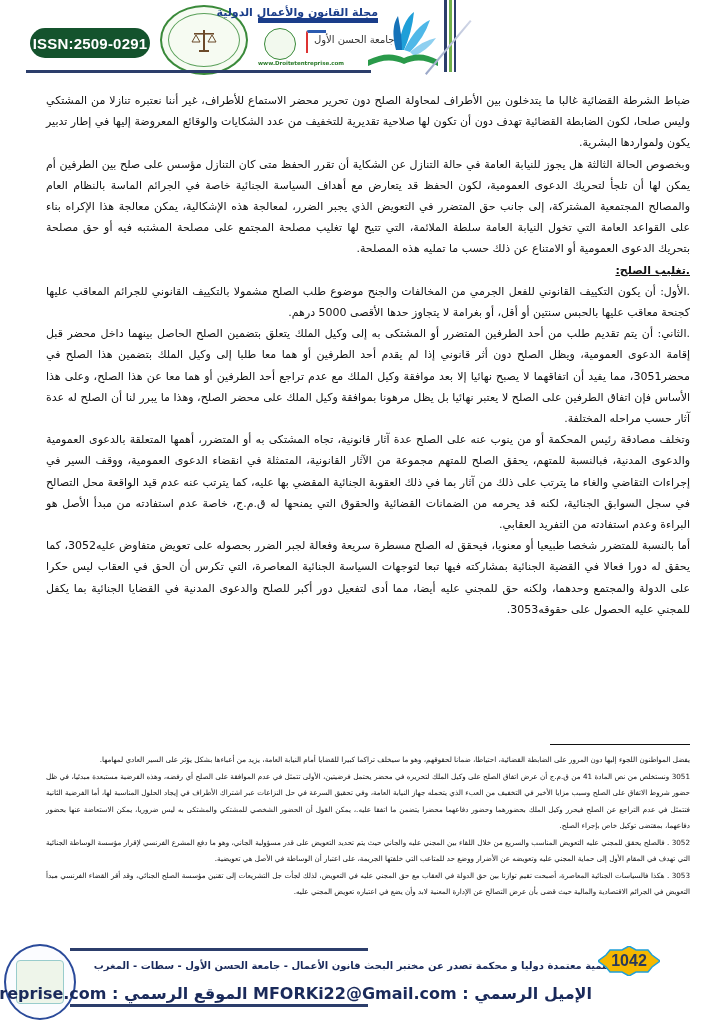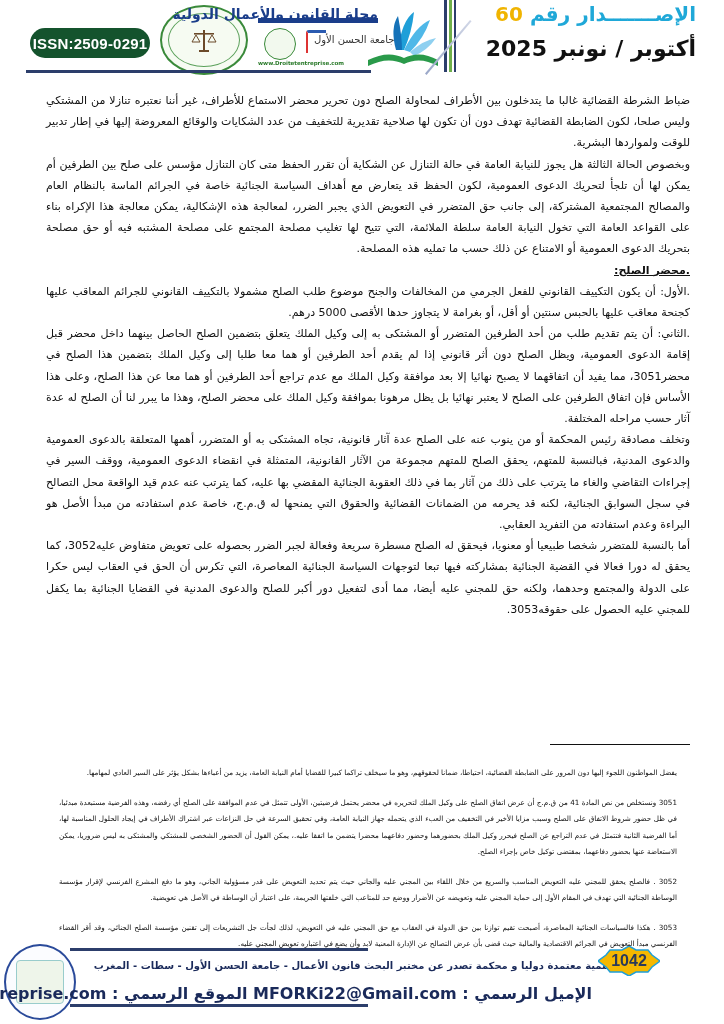--- a/index.html
+++ b/index.html
@@ -5,21 +5,21 @@
   html, body { margin: 0; padding: 0; background: #ffffff; }
   body { width: 724px; height: 1024px; position: relative; overflow: hidden; font-family: "DejaVu Sans", sans-serif; color: #111; }
 
   
   .header { position: absolute; left: 0; top: 0; width: 724px; height: 80px; }
   .issn { position: absolute; left: 30px; top: 28px; width: 120px; height: 30px; background: #14532d; border-radius: 15px; color: #fff; font-family: "Liberation Sans", sans-serif; font-size: 15px; font-weight: bold; display: flex; align-items: center; justify-content: center; letter-spacing: 0.2px; }
   .lab-logo { position: absolute; left: 160px; top: 5px; width: 84px; height: 66px; border-radius: 50%; border: 2px solid #3a8a3a; background: #f6fbf2; display: flex; align-items: center; justify-content: center; }
   .lab-logo .ring { position: absolute; inset: 6px; border-radius: 50%; border: 1px solid #5aa05a; }
   .lab-logo svg { width: 32px; height: 32px; }
   .journal-logo { position: absolute; left: 258px; top: 6px; width: 180px; height: 66px; }
-  .journal-logo .jtitle { position: absolute; left: 0; top: 0; width: 120px; font-size: 14px; color: #1a3d8a; direction: rtl; text-align: right; font-weight: bold; white-space: nowrap; }
+  .journal-logo .jtitle { position: absolute; left: 0; top: 0; width: 120px; font-size: 11px; color: #1a3d8a; direction: rtl; text-align: right; font-weight: bold; white-space: nowrap; }
   .journal-logo .jbar { position: absolute; left: 0; top: 12px; width: 120px; height: 5px; background: #1a3d8a; }
   .journal-logo .mini-seal { position: absolute; left: 6px; top: 22px; width: 30px; height: 30px; border-radius: 50%; border: 1px solid #3a8a3a; background: #f2f9ee; }
   .journal-logo .uh { position: absolute; left: 48px; top: 24px; width: 18px; height: 20px; border-top: 3px solid #2a5ab0; border-left: 2px solid #d33; border-radius: 3px 0 0 0; }
   .journal-logo .univ { position: absolute; left: 56px; top: 28px; font-size: 10px; color: #333; direction: rtl; white-space: nowrap; }
   .journal-logo .url { position: absolute; left: 0; top: 54px; font-size: 5.5px; color: #2a7a2a; font-weight: bold; white-space: nowrap; }
   .journal-logo .book { position: absolute; left: 110px; top: 4px; width: 70px; height: 60px; }
   .vbar { position: absolute; top: 0; height: 72px; width: 3px; }
   .title-block { position: absolute; right: 28px; top: 0; width: 230px; height: 72px; direction: rtl; }
   .issue { position: absolute; right: 0; top: 2px; font-size: 20px; font-weight: bold; color: #1fa8d8; white-space: nowrap; }
   .issue .num { color: #f0b400; }
@@ -27,21 +27,21 @@
   .header-rule { position: absolute; left: 26px; top: 70px; width: 345px; height: 3px; background: #2c3e6b; }
 
   
   .body-text { position: absolute; left: 46px; top: 90px; width: 644px; direction: rtl; text-align: justify; font-family: "DejaVu Sans", sans-serif; font-size: 11px; line-height: 21.2px; color: #111; }
   .body-text p { margin: 0; }
   .body-text .heading { font-weight: bold; text-decoration: underline; }
 
   
   .fn-rule { position: absolute; right: 34px; top: 744px; width: 140px; height: 1px; background: #111; }
   .footnotes { position: absolute; left: 46px; top: 752px; width: 644px; direction: rtl; text-align: justify; font-size: 7.2px; line-height: 16.5px; color: #111; }
-  .footnotes p { margin: 13px; }
+  .footnotes p { margin: 0; }
 
   
   .footer { position: absolute; left: 0; top: 940px; width: 724px; height: 84px; }
   .f-rule { position: absolute; left: 70px; width: 298px; height: 3px; background: #2c3e6b; }
   .footer-line1 { position: absolute; left: 72px; top: 20px; width: 520px; text-align: center; direction: rtl; font-size: 10px; font-weight: bold; color: #1a2a5a; white-space: nowrap; padding-left: 48px; }
   .footer-line2 { position: absolute; left: 72px; top: 44px; width: 520px; text-align: center; direction: rtl; font-size: 16px; font-weight: bold; color: #1a2a5a; white-space: nowrap; }
   .page-badge { position: absolute; left: 598px; top: 6px; width: 62px; height: 30px; }
   .page-badge svg { position: absolute; left: 0; top: 0; }
   .page-badge span { position: absolute; left: 0; top: 0; width: 62px; height: 30px; display: flex; align-items: center; justify-content: center; font-family: "Liberation Sans", sans-serif; font-weight: bold; font-size: 16px; color: #2a3a5a; }
   .footer-seal { position: absolute; left: 4px; top: 4px; width: 68px; height: 72px; border-radius: 50%; border: 2px solid #2a4a9a; background: #fbfcff; }
@@ -77,35 +77,28 @@
       <path d="M28 40 Q22 18 30 6 Q34 26 34 40 Z" fill="#1572b8"></path>
       <path d="M42 42 Q56 30 68 28 Q60 40 46 46 Z" fill="#8fd0f0"></path>
       <path d="M0 50 Q20 40 36 48 Q52 40 70 50 L70 56 Q52 46 36 54 Q20 46 0 56 Z" fill="#2a9a4a"></path>
     </svg>
   </div>
 
   <div class="vbar" style="left:444px; background:#2c3e6b;"></div>
   <div class="vbar" style="left:449px; background:#6fb04a;"></div>
   <div class="vbar" style="left:454px; background:#2c3e6b; width:2px;"></div>
 
-  <div class="title-block">
-    <div class="issue">
-      <span>الإصـــــــدار رقم</span>
-      <span class="num">60</span>
-    </div>
-    <div class="date">أكتوبر / نونبر 2025</div>
-  </div>
   <div style="position:absolute; left:470px; top:20px; width:2px; height:70px; background:linear-gradient(#d0d6e6,#9aa7c8); transform:rotate(40deg); transform-origin:top left;"></div>
   <div class="header-rule"></div>
 </div>
 
 <div class="body-text">
-  <p>ضباط الشرطة القضائية غالبا ما يتدخلون بين الأطراف لمحاولة الصلح دون تحرير محضر الاستماع للأطراف، غير أننا نعتبره تنازلا من المشتكي وليس صلحا، لكون الضابطة القضائية تهدف دون أن تكون لها صلاحية تقديرية للتخفيف من عدد الشكايات والوقائع المعروضة إليها في إطار تدبير للوقت ولمواردها البشرية.</p>
+  <p>ضباط الشرطة القضائية غالبا ما يتدخلون بين الأطراف لمحاولة الصلح دون تحرير محضر الاستماع للأطراف، غير أننا نعتبره تنازلا من المشتكي وليس صلحا، لكون الضابطة القضائية تهدف دون أن تكون لها صلاحية تقديرية للتخفيف من عدد الشكايات والوقائع المعروضة إليها في إطار تدبير يكون ولمواردها البشرية.</p>
   <p>وبخصوص الحالة الثالثة هل يجوز للنيابة العامة في حالة التنازل عن الشكاية أن تقرر الحفظ متى كان التنازل مؤسس على صلح بين الطرفين أم يمكن لها أن تلجأ لتحريك الدعوى العمومية، لكون الحفظ قد يتعارض مع أهداف السياسة الجنائية خاصة في الجرائم الماسة بالنظام العام والمصالح المجتمعية المشتركة، إلى جانب حق المتضرر في التعويض الذي يجبر الضرر، لمعالجة هذه الإشكالية، يمكن معالجة هذا الإكراه بناء على القواعد العامة التي تخول النيابة العامة سلطة الملائمة، التي تتيح لها تغليب مصلحة المجتمع على مصلحة المشتبه فيه أو حق مصلحة بتحريك الدعوى العمومية أو الامتناع عن ذلك حسب ما تمليه هذه المصلحة.</p>
-  <p class="heading">.محضر الصلح:</p>
+  <p class="heading">.تغليب الصلح:</p>
   <p>.الأول: أن يكون التكييف القانوني للفعل الجرمي من المخالفات والجنح موضوع طلب الصلح مشمولا بالتكييف القانوني للجرائم المعاقب عليها كجنحة معاقب عليها بالحبس سنتين أو أقل، أو بغرامة لا يتجاوز حدها الأقصى 5000 درهم.</p>
   <p>.الثاني: أن يتم تقديم طلب من أحد الطرفين المتضرر أو المشتكى به إلى وكيل الملك يتعلق بتضمين الصلح الحاصل بينهما داخل محضر قبل إقامة الدعوى العمومية، ويظل الصلح دون أثر قانوني إذا لم يقدم أحد الطرفين أو هما معا طلبا إلى وكيل الملك بتضمين هذا الصلح في محضر3051، مما يفيد أن اتفاقهما لا يصبح نهائيا إلا بعد موافقة وكيل الملك مع عدم تراجع أحد الطرفين أو هما معا عن هذا الصلح، وعلى هذا الأساس فإن اتفاق الطرفين على الصلح لا يعتبر نهائيا بل يظل مرهونا بموافقة وكيل الملك على محضر الصلح، وهذا ما يبرر لنا أن الصلح له عدة آثار حسب مراحله المختلفة.</p>
   <p>وتخلف مصادقة رئيس المحكمة أو من ينوب عنه على الصلح عدة آثار قانونية، تجاه المشتكى به أو المتضرر، أهمها المتعلقة بالدعوى العمومية والدعوى المدنية، فبالنسبة للمتهم، يحقق الصلح للمتهم مجموعة من الآثار القانونية، المتمثلة في انقضاء الدعوى العمومية، ووقف السير في إجراءات التقاضي والغاء ما يترتب على ذلك من آثار بما في ذلك العقوبة الجنائية المقضي بها عليه، كما يترتب عنه عدم قيد الواقعة محل التصالح في سجل السوابق الجنائية، لكنه قد يحرمه من الضمانات القضائية والحقوق التي يمنحها له ق.م.ج، خاصة عدم استفادته من مبدأ الأصل هو البراءة وعدم استفادته من التفريد العقابي.</p>
   <p>أما بالنسبة للمتضرر شخصا طبيعيا أو معنويا، فيحقق له الصلح مسطرة سريعة وفعالة لجبر الضرر بحصوله على تعويض متفاوض عليه3052، كما يحقق له دورا فعالا في القضية الجنائية بمشاركته فيها تبعا لتوجهات السياسة الجنائية المعاصرة، التي تكرس أن الحق في العقاب ليس حكرا على الدولة والمجتمع وحدهما، ولكنه حق للمجني عليه أيضا، مما أدى لتفعيل دور أكبر للصلح والدعوى المدنية في القضايا الجنائية بما يكفل للمجني عليه الحصول على حقوقه3053.</p>
 </div>
 
 <div class="fn-rule"></div>
 <div class="footnotes">
   <p>يفضل المواطنون اللجوء إليها دون المرور على الضابطة القضائية، احتياطا، ضمانا لحقوقهم، وهو ما سيخلف تراكما كبيرا للقضايا أمام النيابة العامة، يزيد من أعباءها بشكل يؤثر على السير العادي لمهامها.</p>
   <p>3051 ونستخلص من نص المادة 41 من ق.م.ج أن عرض اتفاق الصلح على وكيل الملك لتحريره في محضر يحتمل فرضيتين، الأولى تتمثل في عدم الموافقة على الصلح أي رفضه، وهذه الفرضية مستبعدة مبدئيا، في ظل حضور شروط الاتفاق على الصلح وسبب مزايا الأخير في التخفيف من العبء الذي يتحمله جهاز النيابة العامة، وفي تحقيق السرعة في حل النزاعات عبر اشتراك الأطراف في إيجاد الحلول المناسبة لها، أما الفرضية الثانية فتتمثل في عدم التراجع عن الصلح فيحرر وكيل الملك بحضورهما وحضور دفاعهما محضرا يتضمن ما اتفقا عليه.، يمكن القول أن الحضور الشخصي للمشتكي والمشتكى به ليس ضروريا، يمكن الاستعاضة عنها بحضور دفاعهما، بمقتضى توكيل خاص بإجراء الصلح.</p>

